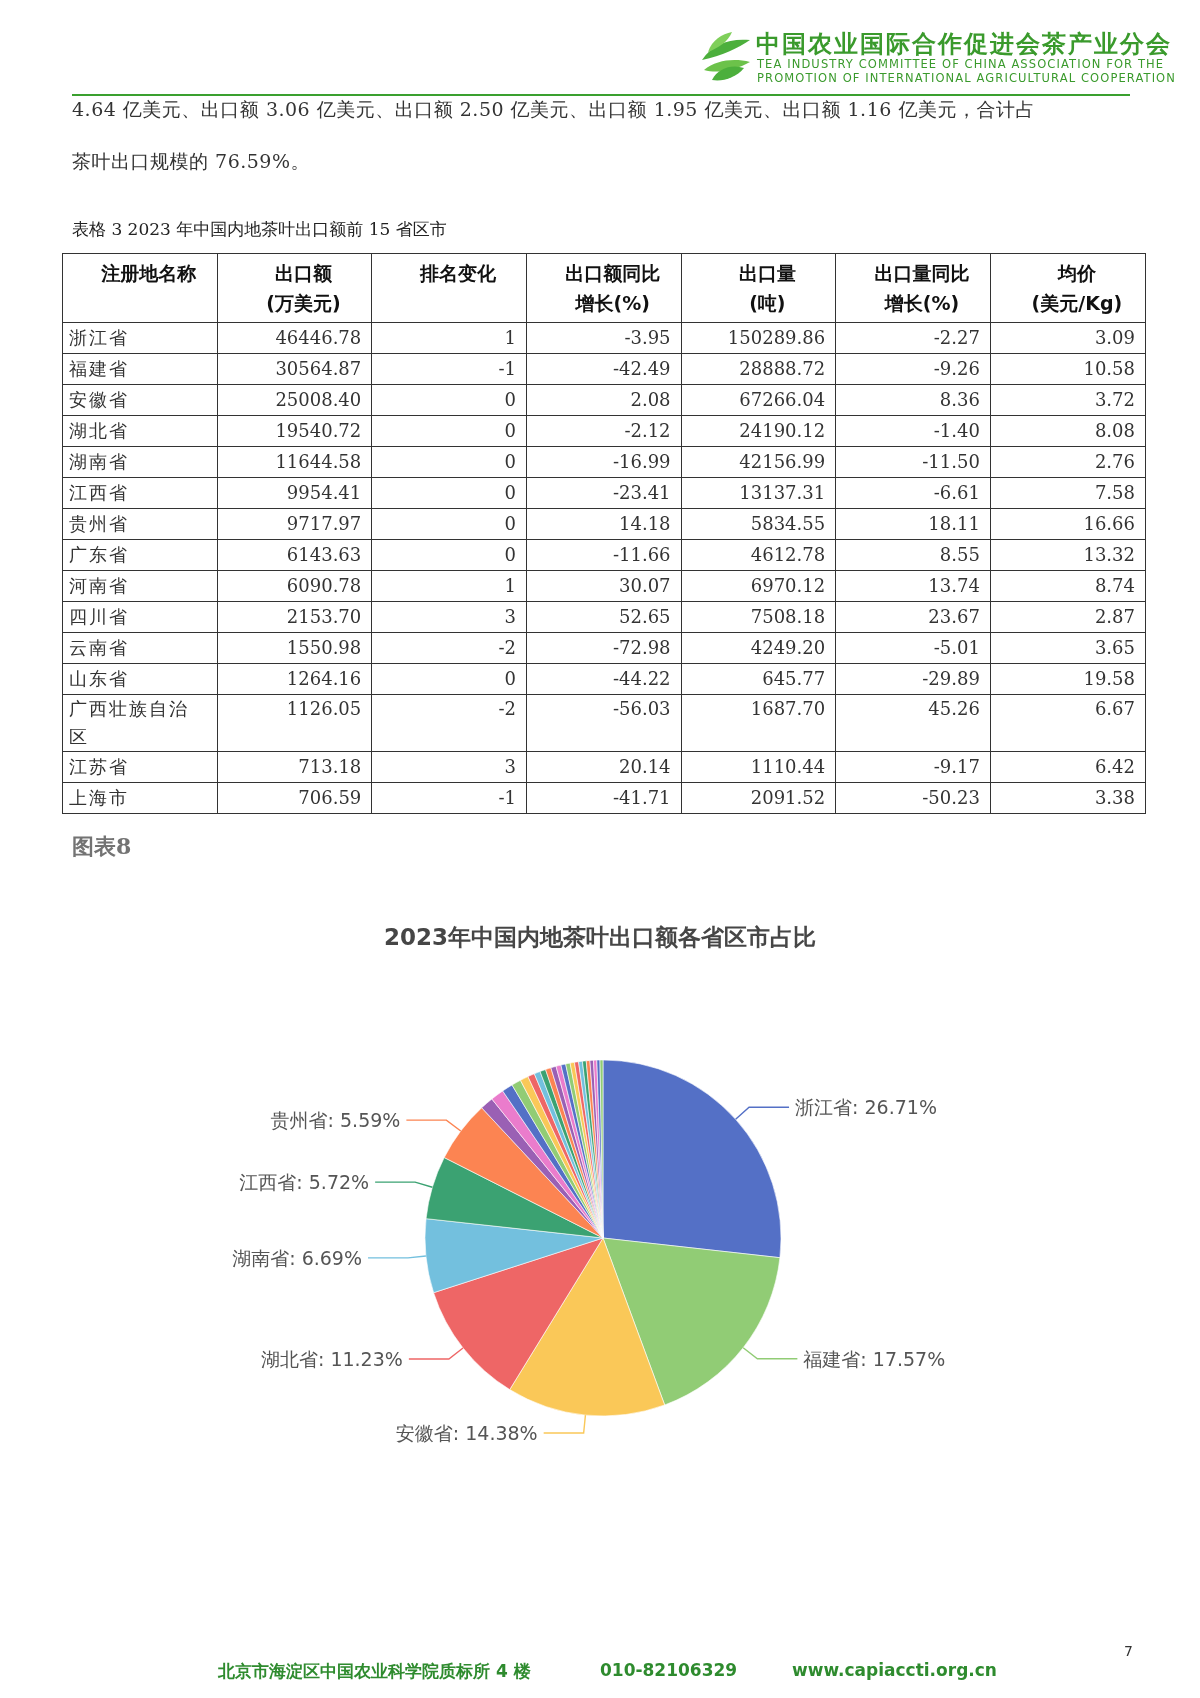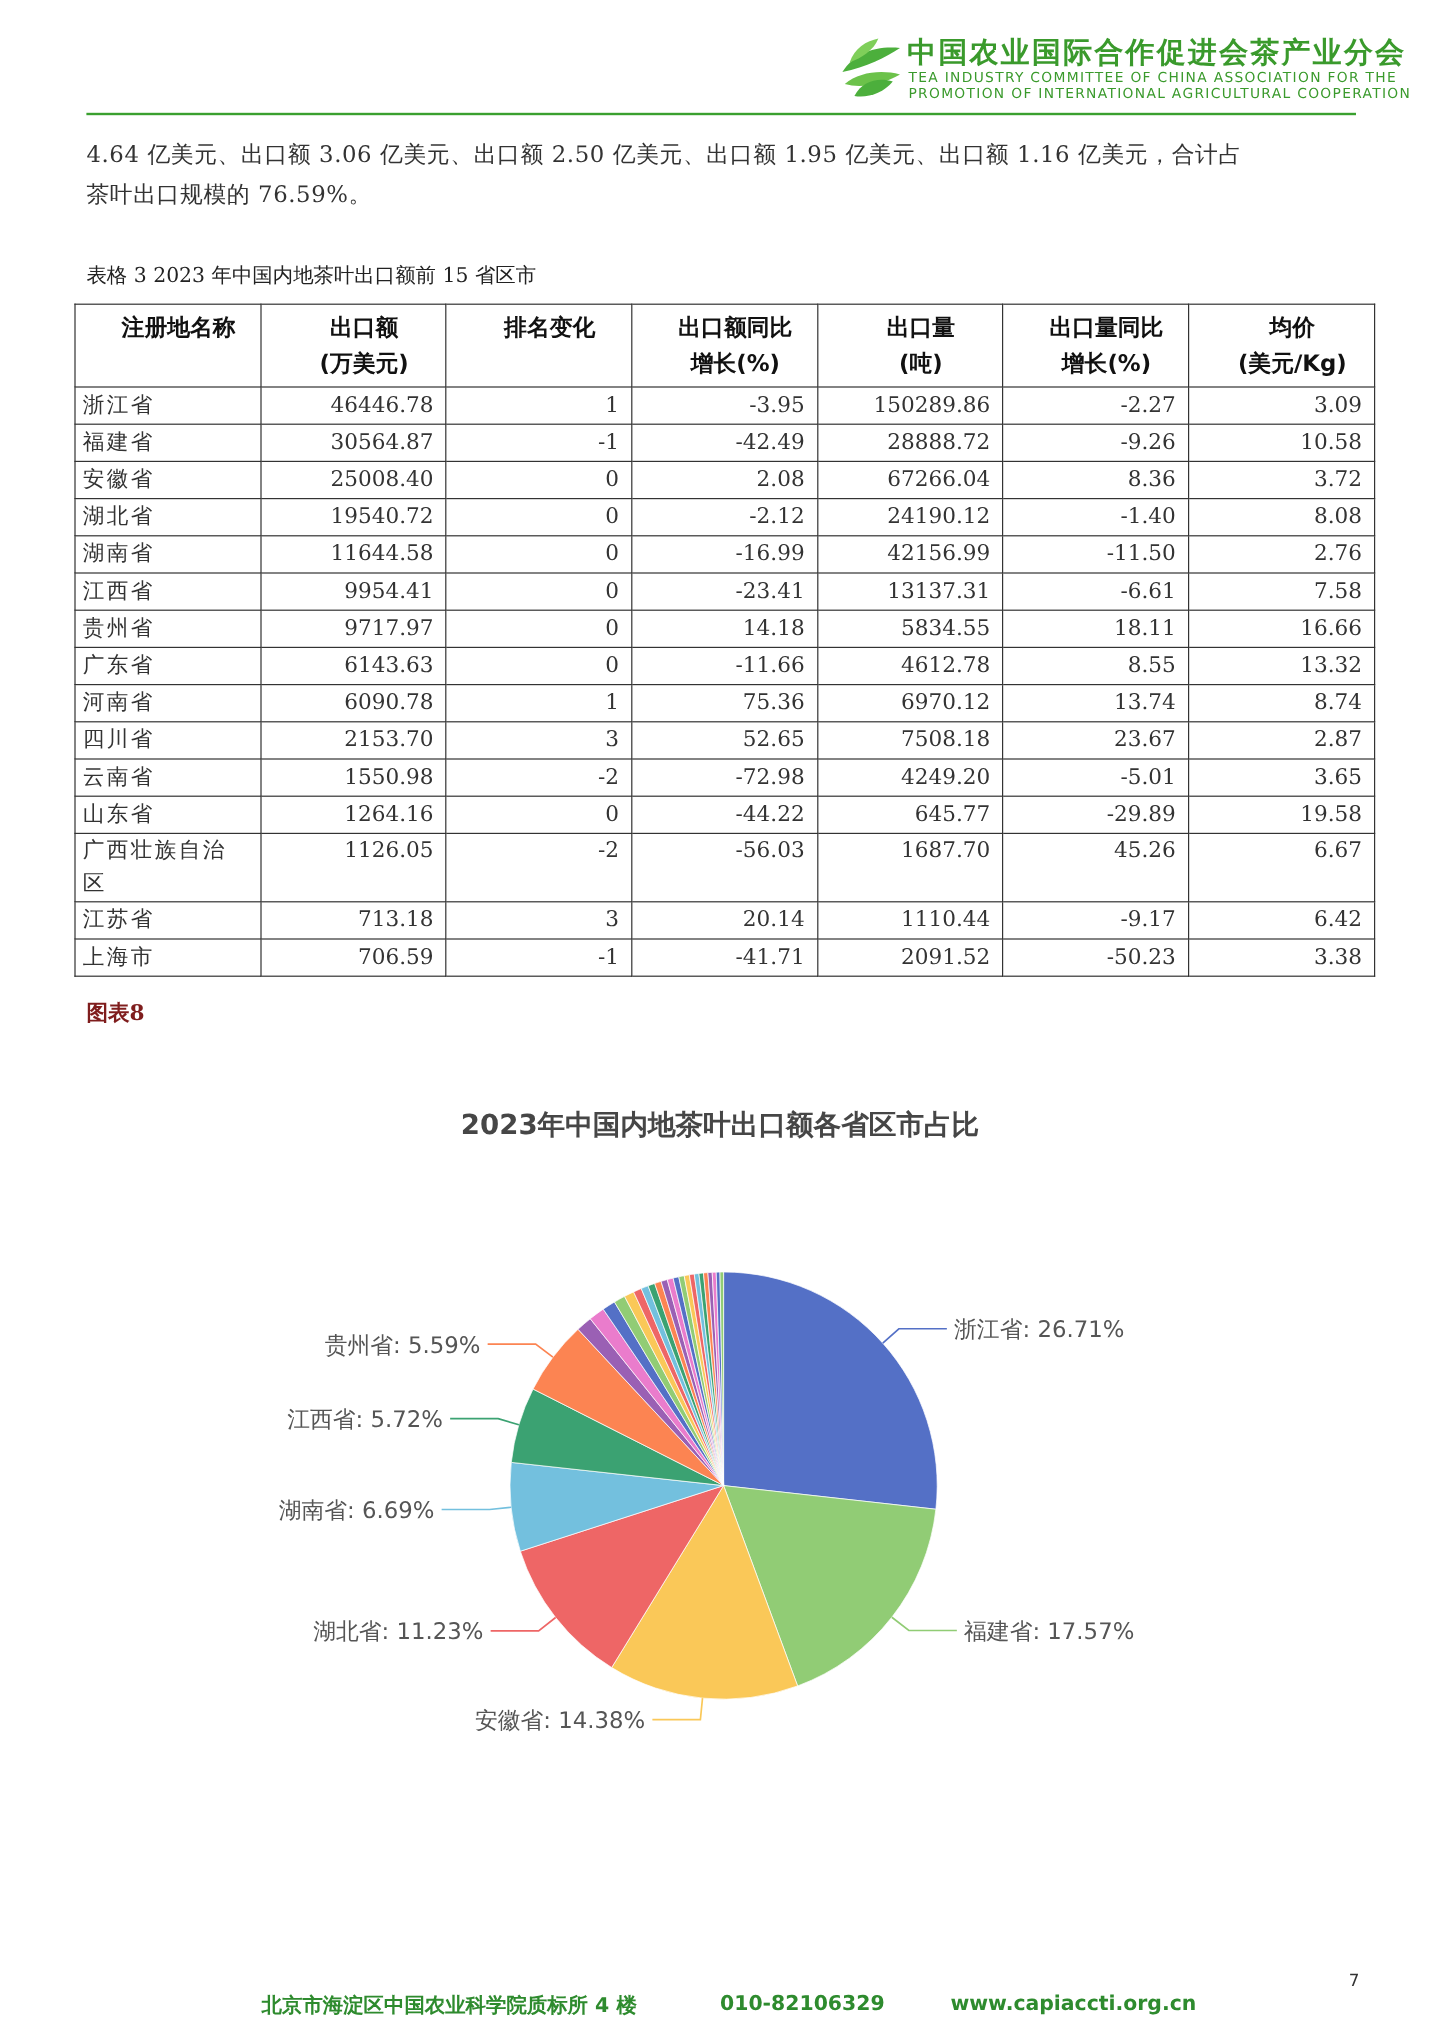--- a/index.html
+++ b/index.html
@@ -12,36 +12,36 @@
   .org-cn { left: 756px; top: 28px; font-family: "DejaVu Sans", "Liberation Sans", sans-serif;
             font-weight: bold; font-size: 24px; color: #3a9a2c; letter-spacing: 2px; white-space: nowrap; }
   .org-en { left: 757px; font-family: "DejaVu Sans", "Liberation Sans", sans-serif; font-size: 11.5px;
             color: #3a9a2c; letter-spacing: 1.1px; white-space: nowrap; }
   .org-en.l1 { top: 57px; }
   .org-en.l2 { top: 71px; text-align: right; }
   .header-rule { left: 72px; top: 94px; width: 1058px; height: 2px; background: #3aa02f; }
 
   
   .para { left: 72px; font-size: 19px; color: #333; white-space: nowrap; letter-spacing: 0.5px; }
-  .para.l1 { top: 116px; }
+  .para.l1 { top: 97px; }
   .para.l2 { top: 149px; }
 
   .caption { left: 72px; top: 218px; font-size: 17px; color: #222; white-space: nowrap; }
 
   
   table.data { position: absolute; left: 62px; top: 253px; width: 1084px; border-collapse: collapse;
                font-size: 18px; table-layout: fixed; }
   table.data th, table.data td { border: 1.6px solid #333; padding: 0 10px; }
   table.data th { height: 64px; font-weight: bold; font-family: "DejaVu Sans", "Liberation Sans", sans-serif;
                   font-size: 19px; text-align: center; vertical-align: top; padding-top: 4px; line-height: 30px; color: #111; padding-left: 28px; }
   table.data td { height: 30px; line-height: 30px; text-align: right; color: #333; vertical-align: top; }
   table.data td.name { text-align: left; letter-spacing: 2px; padding-left: 6px; }
   table.data tr.tall td { height: 56px; line-height: 28px; }
 
-  .fig-label { left: 72px; top: 832px; font-size: 18px; color: #7f1d1d; font-weight: bold; }
+  .fig-label { left: 72px; top: 832px; font-size: 22px; color: #737373; font-weight: bold; }
 
   .chart-title { left: 0; width: 1200px; top: 922px; text-align: center; font-family: "DejaVu Sans", "Liberation Sans", sans-serif;
                  font-weight: bold; font-size: 23px; color: #464646; }
   svg.pie { position: absolute; left: 0; top: 0; }
   .pie-label { font-family: "DejaVu Sans", "Liberation Sans", sans-serif; font-size: 19px; fill: #555; }
 
   
   .footer { top: 1660px; font-family: "DejaVu Sans", "Liberation Sans", sans-serif; font-weight: bold;
             font-size: 17px; color: #2e8b2e; white-space: nowrap; }
   .footer.addr { left: 218px; text-align: center; }
@@ -179,21 +179,21 @@
         <td>0</td>
         <td>-11.66</td>
         <td>4612.78</td>
         <td>8.55</td>
         <td>13.32</td>
       </tr>
       <tr>
         <td class="name" style="word-break: break-all; white-space: normal;">河南省</td>
         <td>6090.78</td>
         <td>1</td>
-        <td>75.36</td>
+        <td>30.07</td>
         <td>6970.12</td>
         <td>13.74</td>
         <td>8.74</td>
       </tr>
       <tr>
         <td class="name" style="word-break: break-all; white-space: normal;">四川省</td>
         <td>2153.70</td>
         <td>3</td>
         <td>52.65</td>
         <td>7508.18</td>

